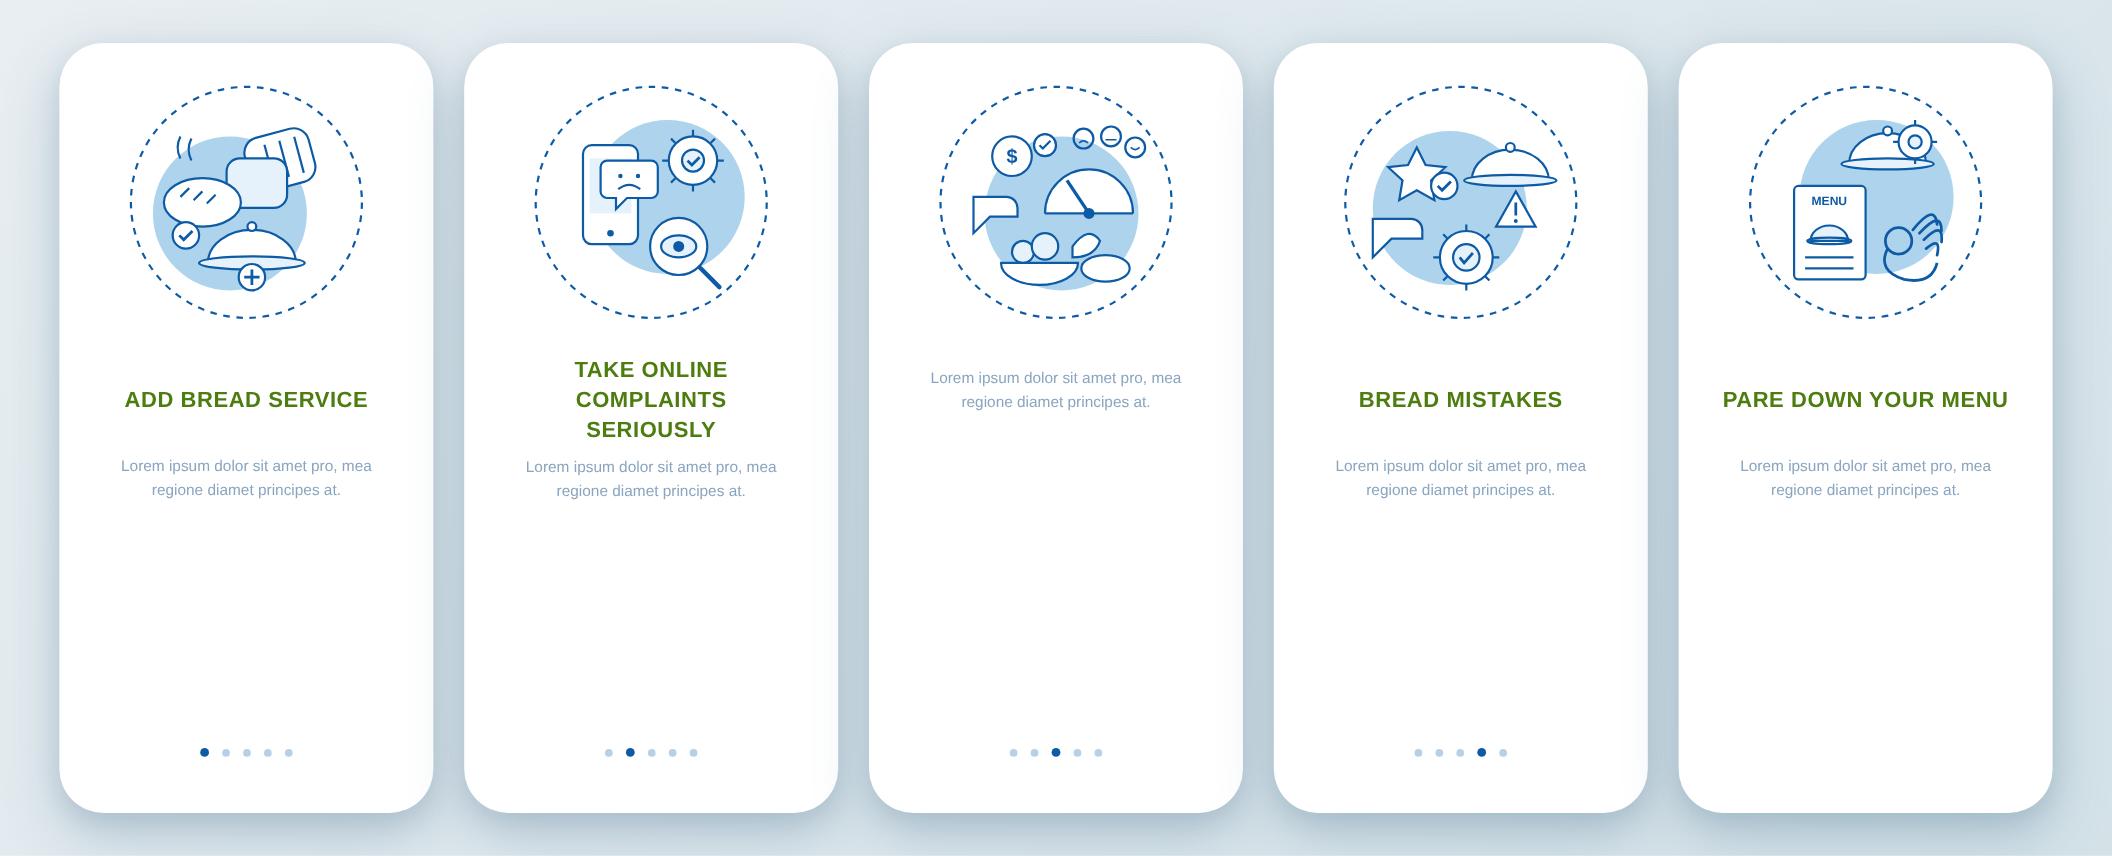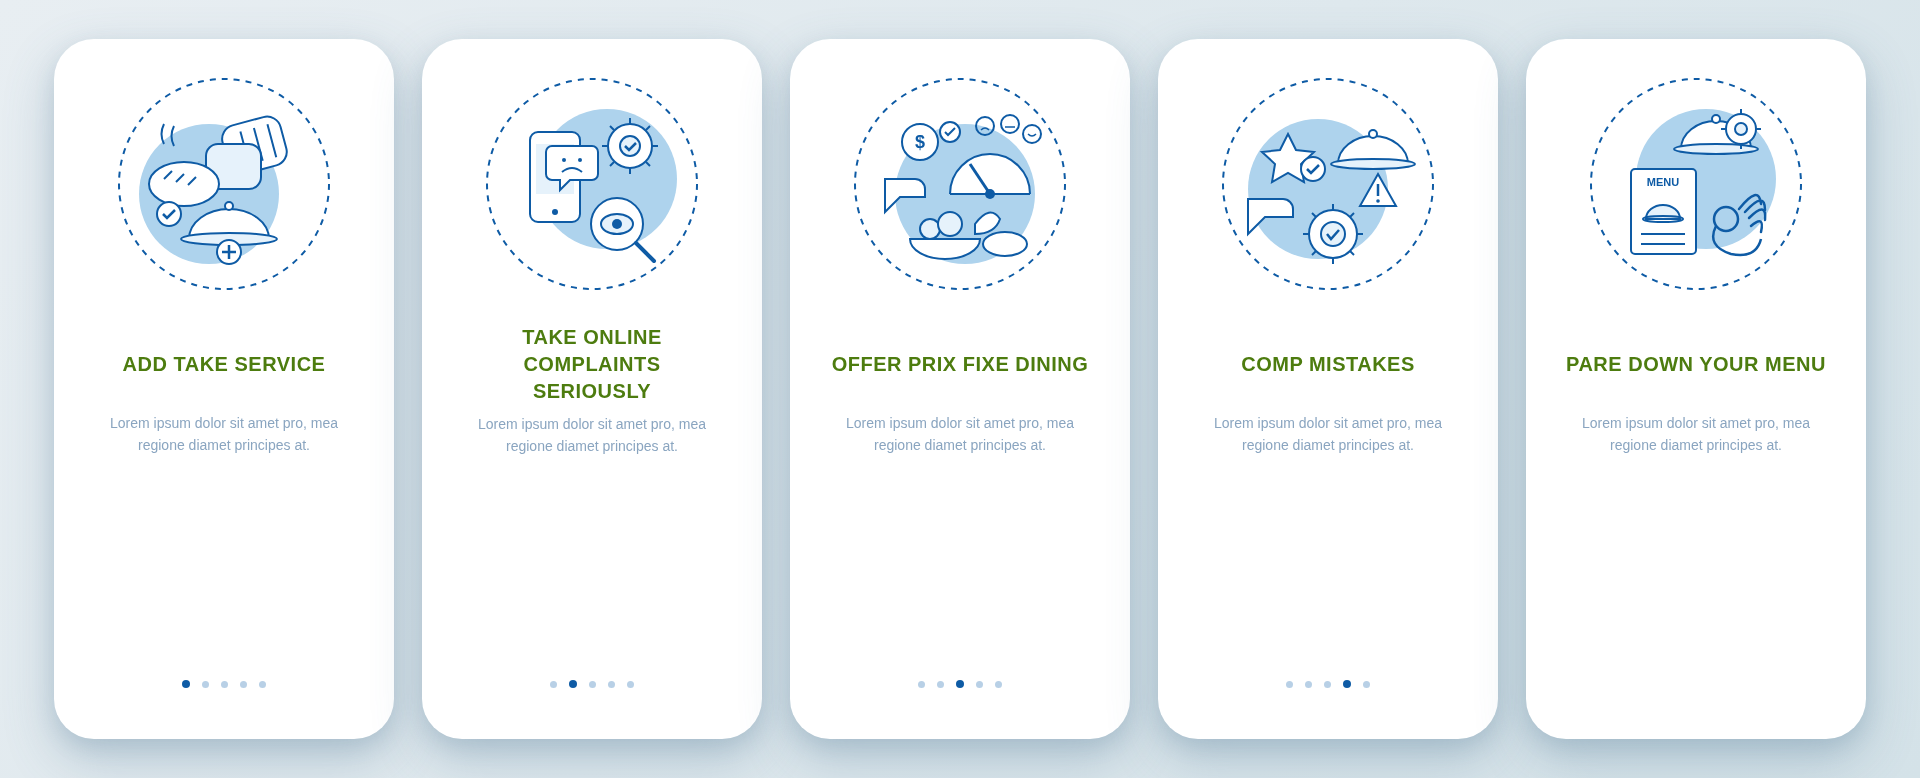--- a/index.html
+++ b/index.html
@@ -117,21 +117,21 @@
       <ellipse cx="115" cy="165" rx="48" ry="6" fill="#e6f2fb" stroke="#0e5ba5" stroke-width="2"></ellipse>
       <circle cx="115" cy="132" r="4" fill="#fff" stroke="#0e5ba5" stroke-width="2"></circle>
 
       <circle cx="55" cy="140" r="12" fill="#fff" stroke="#0e5ba5" stroke-width="2"></circle>
       <path d="M49 140 l4 4 l8 -8" stroke="#0e5ba5" stroke-width="2.5" fill="none"></path>
 
       <circle cx="115" cy="178" r="12" fill="#fff" stroke="#0e5ba5" stroke-width="2"></circle>
       <path d="M115 171 v14 M108 178 h14" stroke="#0e5ba5" stroke-width="2.5"></path>
     </svg>
   </div>
-  <div class="title">ADD TAKE SERVICE</div>
+  <div class="title">ADD BREAD SERVICE</div>
   <div class="desc">Lorem ipsum dolor sit amet pro, mea regione diamet principes at.</div>
   <div class="footer">
     <div class="dots">
       <span class="dot active"></span>
       <span class="dot"></span>
       <span class="dot"></span>
       <span class="dot"></span>
       <span class="dot"></span>
     </div>
   </div>
@@ -213,21 +213,20 @@
       <line x1="140" y1="120" x2="120" y2="90" stroke="#0e5ba5" stroke-width="3"></line>
       <circle cx="140" cy="120" r="5" fill="#0e5ba5"></circle>
 
       <path d="M60 165 a35 20 0 0 0 70 0 z" fill="#fff" stroke="#0e5ba5" stroke-width="2"></path>
       <circle cx="80" cy="155" r="10" fill="#e6f2fb" stroke="#0e5ba5" stroke-width="2"></circle>
       <circle cx="100" cy="150" r="12" fill="#e6f2fb" stroke="#0e5ba5" stroke-width="2"></circle>
       <path d="M125 150 q15 -20 25 -5 q-5 15 -25 15 z" fill="#fff" stroke="#0e5ba5" stroke-width="2"></path>
       <ellipse cx="155" cy="170" rx="22" ry="12" fill="#fff" stroke="#0e5ba5" stroke-width="2"></ellipse>
     </svg>
   </div>
-  <div class="title">OFFER PRIX FIXE DINING</div>
   <div class="desc">Lorem ipsum dolor sit amet pro, mea regione diamet principes at.</div>
   <div class="footer">
     <div class="dots">
       <span class="dot"></span>
       <span class="dot"></span>
       <span class="dot active"></span>
       <span class="dot"></span>
       <span class="dot"></span>
     </div>
   </div>
@@ -264,21 +263,21 @@
             <line x1="-21" y1="-21" x2="-17" y2="-17"></line>
             <line x1="21" y1="21" x2="17" y2="17"></line>
             <line x1="-21" y1="21" x2="-17" y2="17"></line>
             <line x1="21" y1="-21" x2="17" y2="-17"></line>
           </g>
         <circle r="12" fill="#e6f2fb" stroke="#0e5ba5" stroke-width="2"></circle>
         <path d="M-6 0 l4 5 l8 -9" stroke="#0e5ba5" stroke-width="2.5" fill="none"></path>
       </g>
     </svg>
   </div>
-  <div class="title">COMP MISTAKES</div>
+  <div class="title">BREAD MISTAKES</div>
   <div class="desc">Lorem ipsum dolor sit amet pro, mea regione diamet principes at.</div>
   <div class="footer">
     <div class="dots">
       <span class="dot"></span>
       <span class="dot"></span>
       <span class="dot"></span>
       <span class="dot active"></span>
       <span class="dot"></span>
     </div>
   </div>

